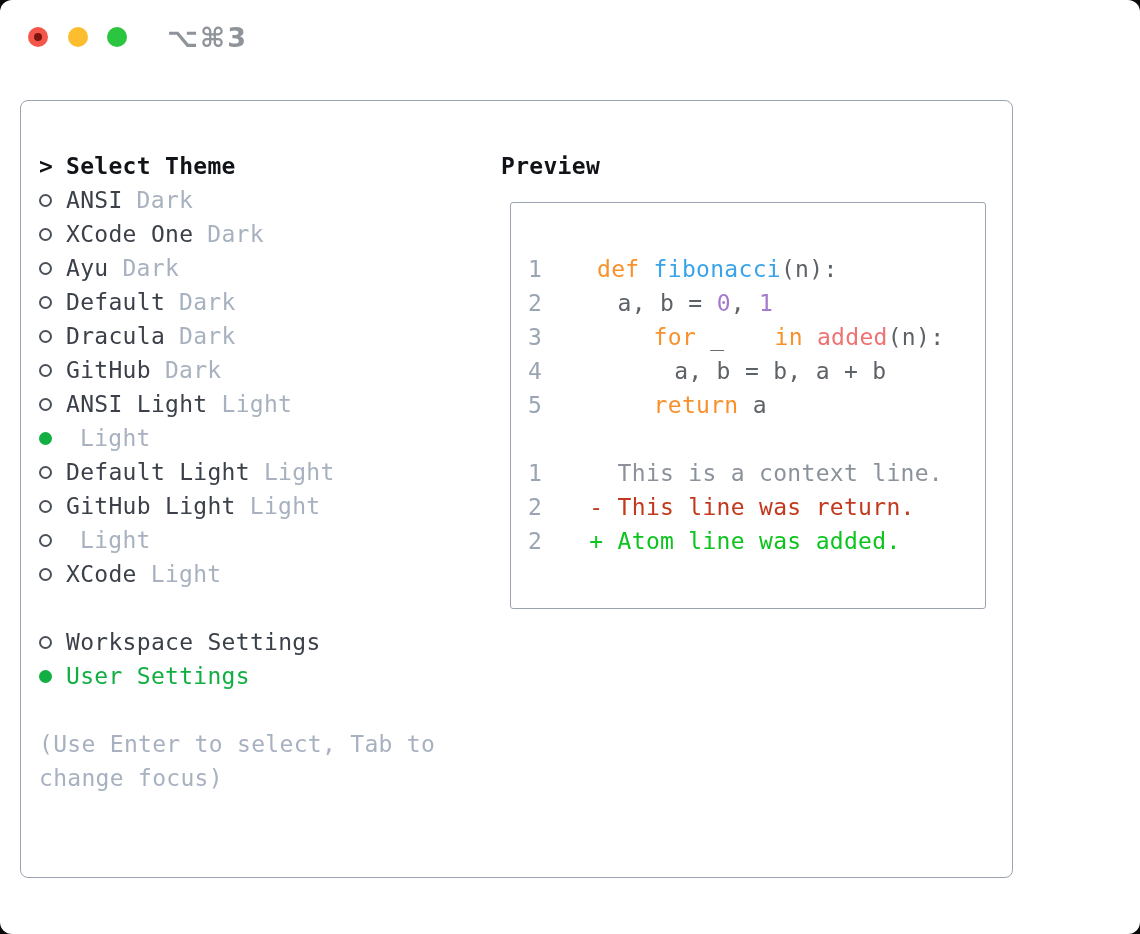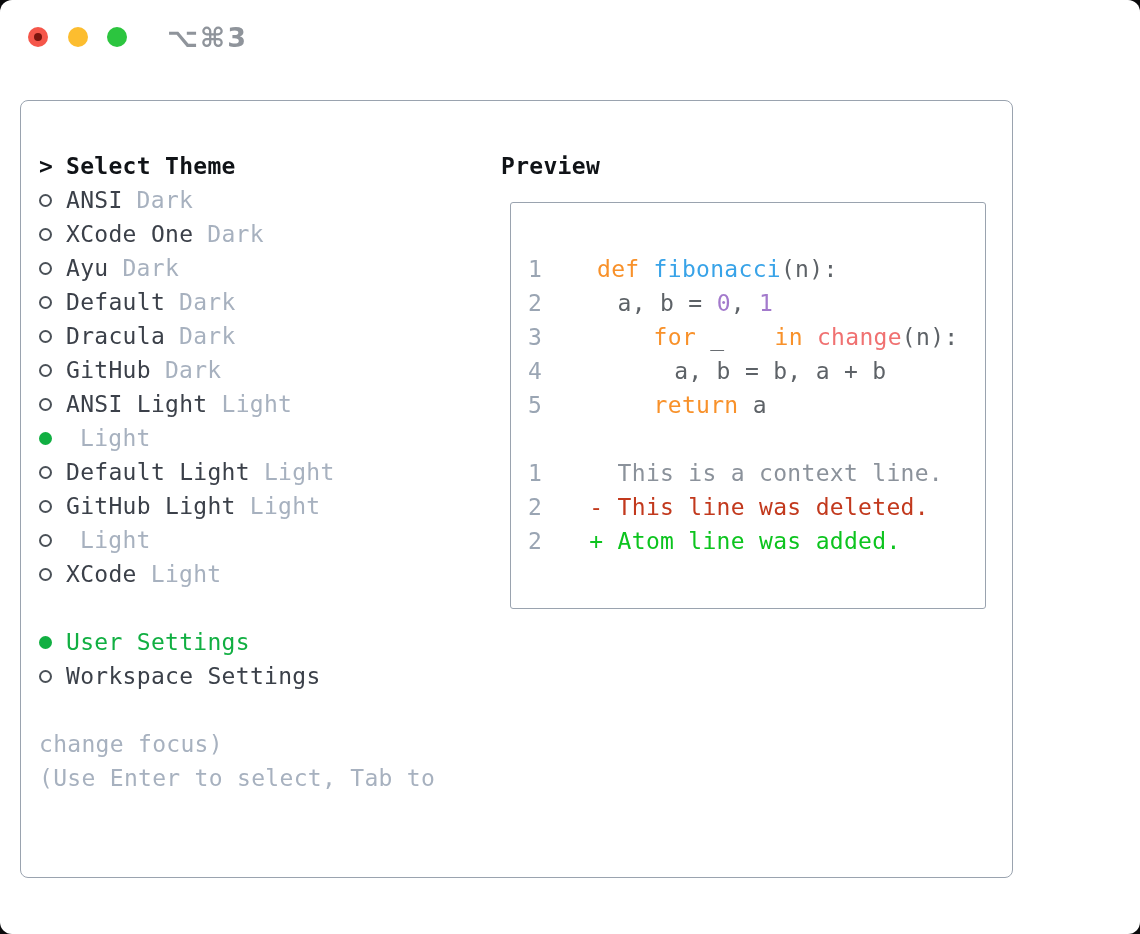--- a/index.html
+++ b/index.html
@@ -82,38 +82,38 @@
           <div class="row"><span class="marker-col"><span class="radio"></span></span><span class="opt-name">GitHub</span><span class="variant">Dark</span></div>
           <div class="row"><span class="marker-col"><span class="radio"></span></span><span class="opt-name">ANSI Light</span><span class="variant">Light</span></div>
           <div class="row selected"><span class="marker-col"><span class="radio on"></span></span><span class="variant">Light</span></div>
           <div class="row"><span class="marker-col"><span class="radio"></span></span><span class="opt-name">Default Light</span><span class="variant">Light</span></div>
           <div class="row"><span class="marker-col"><span class="radio"></span></span><span class="opt-name">GitHub Light</span><span class="variant">Light</span></div>
           <div class="row"><span class="marker-col"><span class="radio"></span></span><span class="variant">Light</span></div>
           <div class="row"><span class="marker-col"><span class="radio"></span></span><span class="opt-name">XCode</span><span class="variant">Light</span></div>
         </div>
       <div class="row"></div>
       <div id="apply-rows">
+          <div class="row"><span class="marker-col"><span class="radio"></span></span><span class="opt-name">Workspace Settings</span></div>
           <div class="row selected"><span class="marker-col"><span class="radio on"></span></span><span class="opt-name">User Settings</span></div>
-          <div class="row"><span class="marker-col"><span class="radio"></span></span><span class="opt-name">Workspace Settings</span></div>
         </div>
       <div class="row"></div>
+      <div class="row muted">(Use Enter to select, Tab to</div>
       <div class="row muted">change focus)</div>
-      <div class="row muted">(Use Enter to select, Tab to</div>
     </div>
 
     <div class="preview-hdr">Preview</div>
 
     <div class="preview-box">
       <div class="codewrap" id="code-lines">
           <div class="cline"><span class="ln">1</span><span class="c-keyword">def</span><span class="c-plain"> </span><span class="c-function">fibonacci</span><span class="c-plain">(n):</span></div>
           <div class="cline"><span class="ln">2</span><span class="c-plain">    a, b = </span><span class="c-number">0</span><span class="c-plain">, </span><span class="c-number">1</span></div>
-          <div class="cline"><span class="ln">3</span><span class="c-plain">    </span><span class="c-keyword">for</span><span class="c-plain"> _ </span><span class="c-keyword">in</span><span class="c-plain"> </span><span class="c-special">change</span><span class="c-plain">(n):</span></div>
+          <div class="cline"><span class="ln">3</span><span class="c-plain">    </span><span class="c-keyword">for</span><span class="c-plain"> _ </span><span class="c-keyword">in</span><span class="c-plain"> </span><span class="c-special">added</span><span class="c-plain">(n):</span></div>
           <div class="cline"><span class="ln">4</span><span class="c-plain">        a, b = b, a + b</span></div>
           <div class="cline"><span class="ln">5</span><span class="c-plain">    </span><span class="c-keyword">return</span><span class="c-plain"> a</span></div>
           <div class="cline"><span class="ln"></span></div>
           <div class="cline"><span class="ln">1</span><span class="c-context">    This is a context line.</span></div>
-          <div class="cline"><span class="ln">2</span><span class="c-deleted">  - This line was deleted.</span></div>
+          <div class="cline"><span class="ln">2</span><span class="c-deleted">  - This line was return.</span></div>
           <div class="cline"><span class="ln">2</span><span class="c-added">  + Atom line was added.</span></div>
         </div>
     </div>
 
   </div>
 </div>
 
 </body></html>

